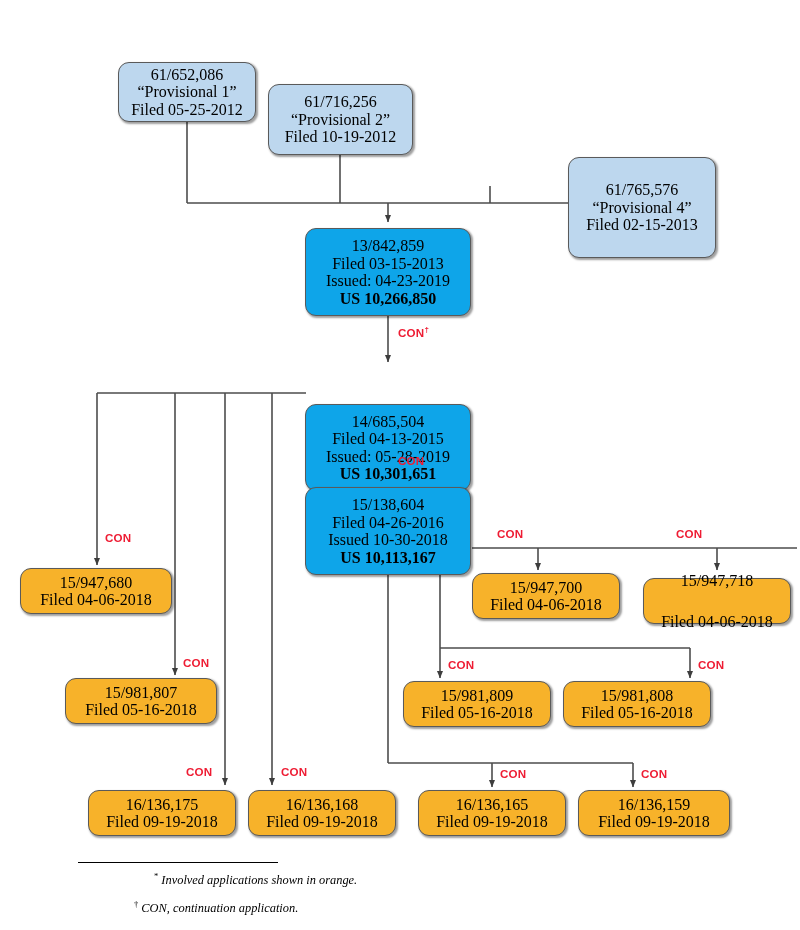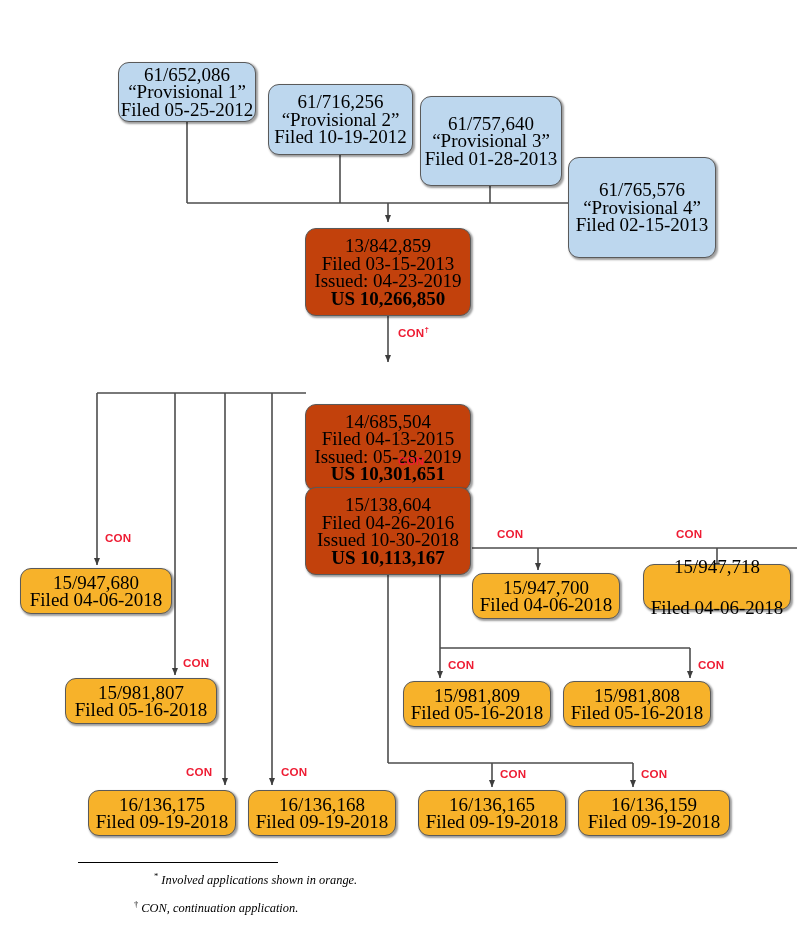--- a/index.html
+++ b/index.html
@@ -54,30 +54,30 @@
   .node {
     position: absolute;
     box-sizing: border-box;
     border: 1px solid #5a5a5a;
     border-radius: 11px;
     display: flex;
     flex-direction: column;
     align-items: center;
     justify-content: center;
     text-align: center;
-    font-size: 19px;
+    font-size: 16px;
     line-height: 17.5px;
     box-shadow: 1.5px 1.5px 2px rgba(0,0,0,0.38);
     z-index: 3;
   }
   .node .ln { display: block; white-space: nowrap; }
   .node .pat { font-weight: bold; }
 
   .node.blue   { background: #bdd7ee; }
-  .node.green  { background: #c2410c; }
+  .node.green  { background: #0ea5e9; }
   .node.orange { background: #f7b22a; }
 
   
   .con {
     position: absolute;
     color: #ee1c33;
     font-family: Liberation Sans, sans-serif;
     font-weight: bold;
     font-size: 11.6px;
     line-height: 12px;
@@ -166,25 +166,20 @@
     <span class="ln">“Provisional 1”</span>
     <span class="ln">Filed 05-25-2012</span>
   </div>
 
   <div class="node blue" style="left:268px; top:84px; width:145px; height:71px;">
     <span class="ln">61/716,256</span>
     <span class="ln">“Provisional 2”</span>
     <span class="ln">Filed 10-19-2012</span>
   </div>
 
-  <div class="node blue" style="left:420px; top:96px; width:142px; height:90px;">
-    <span class="ln">61/757,640</span>
-    <span class="ln">“Provisional 3”</span>
-    <span class="ln">Filed 01-28-2013</span>
-  </div>
 
   <div class="node blue" style="left:568px; top:113px; width:148px; height:101px;margin-top:44px;">
     <span class="ln">61/765,576</span>
     <span class="ln">“Provisional 4”</span>
     <span class="ln">Filed 02-15-2013</span>
   </div>
 
   <div class="node green" style="left:305px; top:228px; width:166px; height:88px;">
     <span class="ln">13/842,859</span>
     <span class="ln">Filed 03-15-2013</span>
@@ -209,21 +204,21 @@
   <div class="node orange" style="left:20px; top:568px; width:152px; height:46px;">
     <span class="ln">15/947,680</span>
     <span class="ln">Filed 04-06-2018</span>
   </div>
 
   <div class="node orange" style="left:472px; top:573px; width:148px; height:46px;">
     <span class="ln">15/947,700</span>
     <span class="ln">Filed 04-06-2018</span>
   </div>
 
-  <div class="node orange" style="left:643px; top:564px; width:148px; height:46px;gap:24px;">
+  <div class="node orange" style="left:643px; top:578px; width:148px; height:46px;gap:24px;">
     <span class="ln">15/947,718</span>
     <span class="ln">Filed 04-06-2018</span>
   </div>
 
   <div class="node orange" style="left:65px; top:678px; width:152px; height:46px;">
     <span class="ln">15/981,807</span>
     <span class="ln">Filed 05-16-2018</span>
   </div>
 
   <div class="node orange" style="left:403px; top:681px; width:148px; height:46px;">

